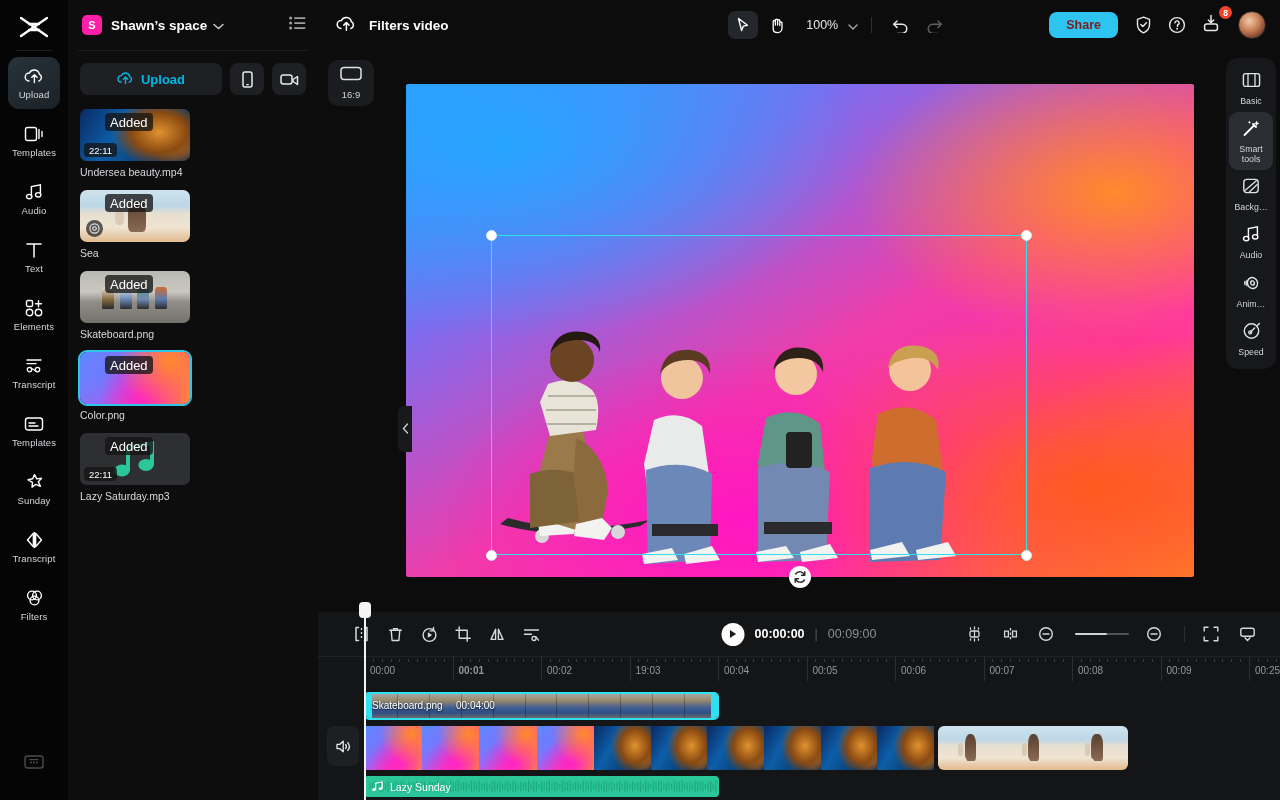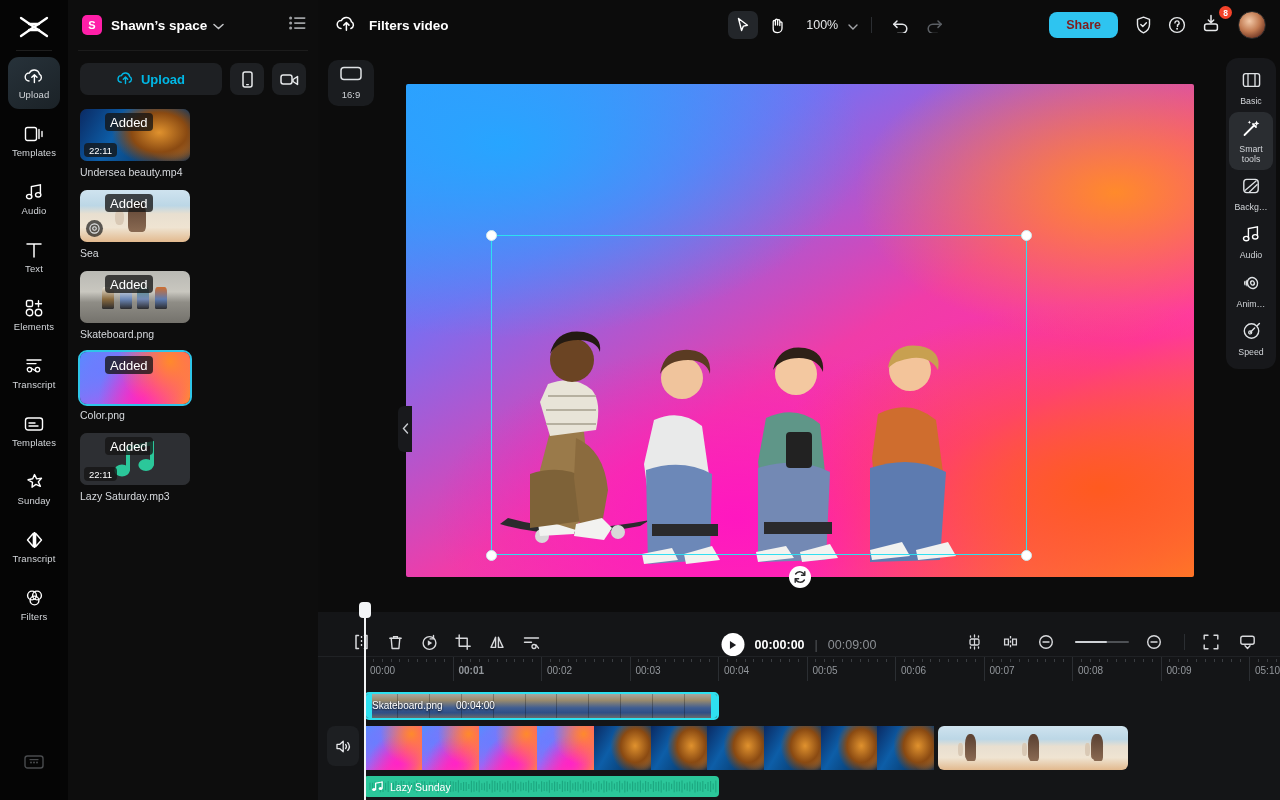--- a/index.html
+++ b/index.html
@@ -145,21 +145,21 @@
   
   .rtools { position:absolute; right: 4px; top: 58px; width: 50px; border-radius: 12px;
             background:#17181b; padding: 6px 0; display:flex; flex-direction:column; align-items:center; }
   .rtool { width: 44px; border-radius: 9px; padding: 7px 0 6px; display:flex; flex-direction:column;
            align-items:center; gap:3px; cursor:pointer; }
   .rtool.active { background:#2a2d31; }
   .rtool .lbl { font-size: 8.8px; color:#d2d5d9; line-height: 1.15; text-align:center; max-width:42px; }
 
   
   .timeline { position:absolute; left: 318px; top: 612px; right:0; bottom:0; background:#141517; }
-  .tl-tools { height: 44px; display:flex; align-items:flex-end; padding: 0 14px 0 28px; position:relative;}
+  .tl-tools { height: 44px; display:flex; align-items:center; padding: 0 14px 0 28px; position:relative;}
   .tl-btn { width: 30px; height: 28px; display:flex;align-items:center;justify-content:center;
             margin-right: 4px; cursor:pointer; opacity:.92; }
   .play-group { position:absolute; left: 50%; transform: translateX(-50%); display:flex; align-items:center; gap:10px;}
   .play-circle { width: 23px; height: 23px; border-radius:50%; background:#fff; display:flex;
                  align-items:center; justify-content:center; cursor:pointer;}
   .tc-now { font-size: 12.5px; font-weight: bold; color:#fff; }
   .tc-sep { color:#55585c; font-size:12.5px; }
   .tc-total { font-size: 12.5px; color:#8b8f94; }
   .tl-right { margin-left:auto; display:flex; align-items:center; gap: 2px; }
   .zoom-track { width: 54px; height: 2px; background:#4e5155; border-radius:2px; margin: 0 8px; position:relative;}
@@ -769,21 +769,21 @@
         <div class="subtick" style="left: 231.85px;"></div>
         <div class="subtick" style="left: 240.7px;"></div>
         <div class="subtick" style="left: 249.55px;"></div>
         <div class="subtick" style="left: 258.4px;"></div>
         <div class="subtick" style="left: 267.25px;"></div>
         <div class="subtick" style="left: 276.1px;"></div>
         <div class="subtick" style="left: 284.95px;"></div>
         <div class="subtick" style="left: 293.8px;"></div>
         <div class="subtick" style="left: 302.65px;"></div>
         <div class="tick" style="left: 311.5px;">
-          <span>00:03</span>
+          <span>19:03</span>
         </div>
         <div class="subtick" style="left: 320.35px;"></div>
         <div class="subtick" style="left: 329.2px;"></div>
         <div class="subtick" style="left: 338.05px;"></div>
         <div class="subtick" style="left: 346.9px;"></div>
         <div class="subtick" style="left: 355.75px;"></div>
         <div class="subtick" style="left: 364.6px;"></div>
         <div class="subtick" style="left: 373.45px;"></div>
         <div class="subtick" style="left: 382.3px;"></div>
         <div class="subtick" style="left: 391.15px;"></div>
@@ -853,21 +853,21 @@
         <div class="subtick" style="left: 851.35px;"></div>
         <div class="subtick" style="left: 860.2px;"></div>
         <div class="subtick" style="left: 869.05px;"></div>
         <div class="subtick" style="left: 877.9px;"></div>
         <div class="subtick" style="left: 886.75px;"></div>
         <div class="subtick" style="left: 895.6px;"></div>
         <div class="subtick" style="left: 904.45px;"></div>
         <div class="subtick" style="left: 913.3px;"></div>
         <div class="subtick" style="left: 922.15px;"></div>
         <div class="tick" style="left: 931px;">
-          <span>05:10</span>
+          <span>00:25</span>
         </div>
         <div class="subtick" style="left: 939.85px;"></div>
         <div class="subtick" style="left: 948.7px;"></div>
         <div class="subtick" style="left: 957.55px;"></div>
       </div>
 
     <div class="tracks">
       <div class="mute-box">
         <svg width="17" height="15" viewBox="0 0 17 15">
             <path d="M2 5.4h2.6L8.2 2.2v10.6L4.6 9.6H2z" stroke="#e9eaed" stroke-width="1.3" fill="none" stroke-linejoin="round"></path>

